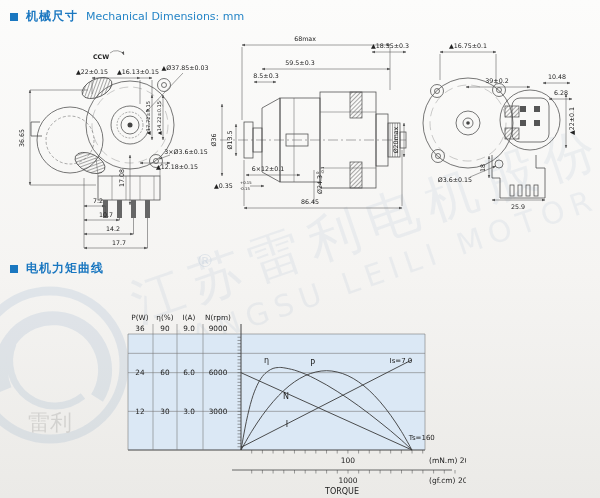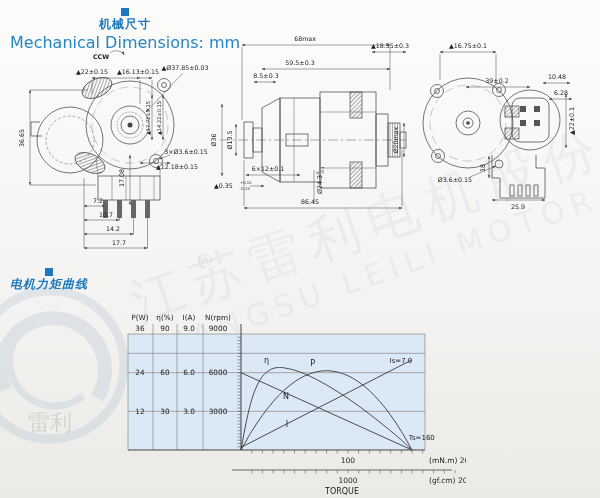--- a/index.html
+++ b/index.html
@@ -1,22 +1,22 @@
 <!DOCTYPE html>
 <html><head>
 <meta charset="utf-8">
 <style>
   html,body{margin:0;padding:0;}
   body{width:600px;height:498px;overflow:hidden;font-family:"DejaVu Sans",sans-serif;}
   #page{position:relative;width:600px;height:498px;
     background:linear-gradient(180deg,#fcfcfb 0%,#f5f4f2 55%,#ebeae7 100%);overflow:hidden;}
-  .sec-head{position:absolute;left:10px;display:flex;align-items:center;z-index:3;flex-direction:column;}
+  .sec-head{position:absolute;left:10px;display:flex;align-items:center;gap:8px;z-index:3;}
   .bullet{width:8px;height:8px;background:#1a77c0;display:inline-block;}
   .t-zh{color:#1a77c0;font-size:12px;font-weight:bold;letter-spacing:1px;}
-  .t-en{color:#2585c7;font-size:16px;}
+  .t-en{color:#2585c7;font-size:11px;}
   svg text{fill:#222;}
   .dim{font-size:6.3px;}
   .dim-s{font-size:5.1px;}
   .tol{font-size:3.8px;}
   .art{fill:none;stroke:#4a4a4a;stroke-width:0.75;}
   .thin{fill:none;stroke:#5a5a5a;stroke-width:0.5;}
   .dimln{fill:none;stroke:#555;stroke-width:0.55;}
   .wm{position:absolute;z-index:1;pointer-events:none;color:#7e9cbd;white-space:nowrap;}
   #wm-zh{top:190px;left:120px;font-size:52px;opacity:0.10;transform:rotate(-19deg);letter-spacing:10px;}
   #wm-en{top:255px;left:150px;font-size:30px;opacity:0.10;transform:rotate(-19deg);letter-spacing:7px;}
@@ -242,21 +242,21 @@
       <text class="dim" transform="translate(574,93) rotate(-90)" text-anchor="middle">▲22±0.1</text>
       <line class="dimln" x1="489" y1="128" x2="489" y2="150" marker-start="url(#ar)" marker-end="url(#ar)"></line>
       <text class="dim" transform="translate(485,140) rotate(-90)" text-anchor="middle">18</text>
       <text class="dim" x="455" y="154" text-anchor="middle">Ø3.6±0.15</text>
       <line class="dimln" x1="470" y1="149" x2="496" y2="138" marker-end="url(#ar)"></line>
       <line class="dimln" x1="492" y1="172" x2="545" y2="172" marker-start="url(#ar)" marker-end="url(#ar)"></line>
       <text class="dim" x="518" y="181" text-anchor="middle">25.9</text>
     </g>
   </svg>
 
-  <div class="sec-head" style="top:268px;font-style:italic;">
+  <div class="sec-head" style="top:260px;">
     <span class="bullet"></span>
     <span class="t-zh">电机力矩曲线</span>
   </div>
 
   <svg id="torque-chart" width="348" height="196" viewBox="0 0 348 196">
       <rect x="10" y="32" width="297" height="116" fill="#dbe8f5"></rect>
       <line x1="10" y1="32" x2="307" y2="32" stroke="#7a7a7a" stroke-width="0.6"></line>
       <line x1="10" y1="51.33333333333333" x2="307" y2="51.33333333333333" stroke="#7a7a7a" stroke-width="0.6"></line>
       <line x1="10" y1="70.66666666666667" x2="307" y2="70.66666666666667" stroke="#7a7a7a" stroke-width="0.6"></line>
       <line x1="10" y1="109.33333333333334" x2="307" y2="109.33333333333334" stroke="#7a7a7a" stroke-width="0.6"></line>

